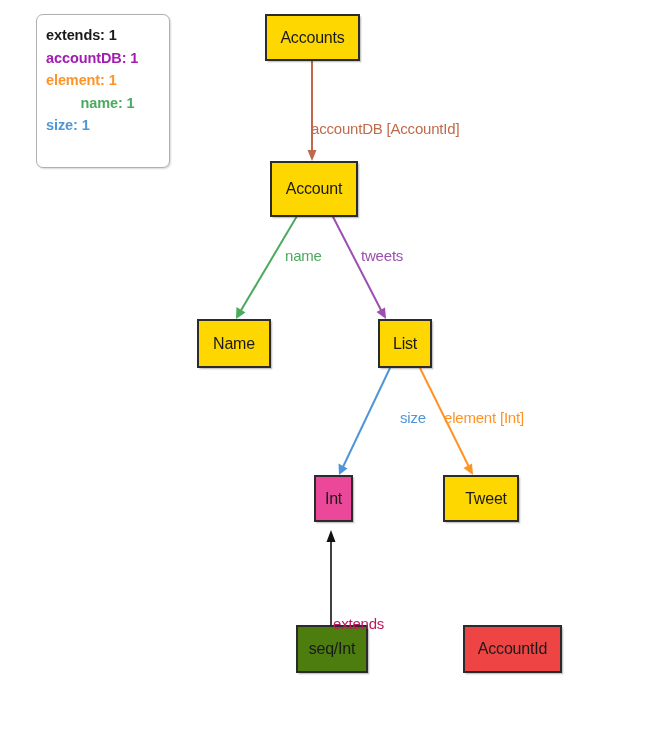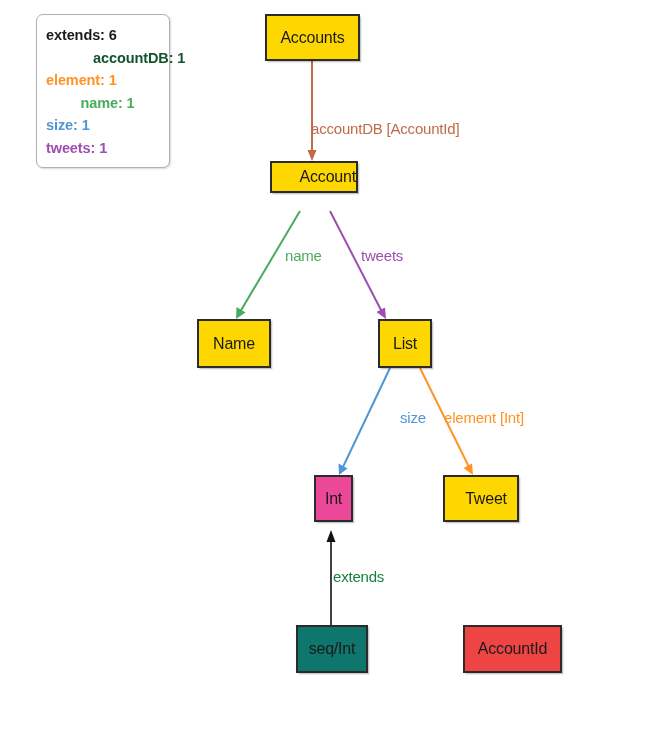--- a/index.html
+++ b/index.html
@@ -85,62 +85,59 @@
       <polygon points="339,475 338.5,463.5 347.5,468.5" fill="#4f96d6"></polygon>
       <path d="M 420,368 L 470,469" stroke="#ff9326" stroke-width="2" fill="none"></path>
       <polygon points="473,475 463.5,468 472,463.5" fill="#ff9326"></polygon>
       <path d="M 331,625 L 331,540" stroke="#111111" stroke-width="1.6" fill="none"></path>
       <polygon points="331,530 326.5,542 335.5,542" fill="#111111"></polygon>
     </g>
 </svg>
 
 <div class="legend-box">
   <div class="legend-row" style="color: rgb(26, 26, 26);">
-    <span>extends: 6</span>
+    <span>extends: 1</span>
   </div>
-  <div class="legend-row" style="color: #14532d; margin-left: 47px;">
+  <div class="legend-row" style="color: #a21caf;">
     <span>accountDB: 1</span>
   </div>
   <div class="legend-row" style="color: rgb(255, 147, 38);">
     <span>element: 1</span>
   </div>
   <div class="legend-row" style="color: rgb(74, 171, 94); text-align: center;">
     <span>name: 1</span>
   </div>
   <div class="legend-row" style="color: rgb(79, 150, 214);">
     <span>size: 1</span>
   </div>
-  <div class="legend-row" style="color: rgb(156, 79, 176);">
-    <span>tweets: 1</span>
-  </div>
 </div>
 
 <div class="node" id="node-accounts" style="left: 265px; top: 14px; width: 95px; height: 47px; background: rgb(255, 215, 0); border-color: rgb(43, 43, 43); align-items: center;">
   <span>Accounts</span>
 </div>
-<div class="node" id="node-account" style="left: 270px; top: 161px; width: 88px; height: 32px; background: rgb(255, 215, 0); border-color: rgb(43, 43, 43); justify-content: flex-end;">
+<div class="node" id="node-account" style="left: 270px; top: 161px; width: 88px; height: 56px; background: rgb(255, 215, 0); border-color: rgb(43, 43, 43);">
   <span>Account</span>
 </div>
 <div class="node" id="node-name" style="left: 197px; top: 319px; width: 74px; height: 49px; background: rgb(255, 215, 0); border-color: rgb(43, 43, 43);">
   <span>Name</span>
 </div>
 <div class="node" id="node-list" style="left: 378px; top: 319px; width: 54px; height: 49px; background: rgb(255, 215, 0); border-color: rgb(43, 43, 43);">
   <span>List</span>
 </div>
 <div class="node" id="node-int" style="left: 314px; top: 475px; width: 39px; height: 47px; background: #ec4899; border-color: rgb(43, 43, 43);">
   <span>Int</span>
 </div>
 <div class="node" id="node-tweet" style="left: 443px; top: 475px; width: 76px; height: 47px; background: rgb(255, 215, 0); border-color: rgb(43, 43, 43); padding-left: 10px;">
   <span>Tweet</span>
 </div>
-<div class="node" id="node-seqint" style="left: 296px; top: 625px; width: 72px; height: 48px; background: #0f766e; border-color: rgb(43, 43, 43);">
+<div class="node" id="node-seqint" style="left: 296px; top: 625px; width: 72px; height: 48px; background: #4d7c0f; border-color: rgb(43, 43, 43);">
   <span>seq/Int</span>
 </div>
 <div class="node" id="node-accountid" style="left: 463px; top: 625px; width: 99px; height: 48px; background: #ef4444; border-color: rgb(43, 43, 43);">
   <span>AccountId</span>
 </div>
 
 <div class="edge-label" id="lbl-accountDB" style="left: 311px; top: 97px; color: rgb(191, 106, 74); margin-top: 23px;">accountDB [AccountId]</div>
 <div class="edge-label" id="lbl-name" style="left: 285px; top: 247px; color: rgb(74, 171, 94);">name</div>
 <div class="edge-label" id="lbl-tweets" style="left: 361px; top: 247px; color: rgb(156, 79, 176);">tweets</div>
 <div class="edge-label" id="lbl-size" style="left: 380px; top: 409px; color: rgb(79, 150, 214); margin-left: 20px;">size</div>
 <div class="edge-label" id="lbl-element" style="left: 444px; top: 409px; color: rgb(255, 147, 38);">element [Int]</div>
-<div class="edge-label" id="lbl-extends" style="left: 333px; top: 568px; color: #15803d;">extends</div>
+<div class="edge-label" id="lbl-extends" style="left: 333px; top: 615px; color: #be185d;">extends</div>
 
 </body></html>

